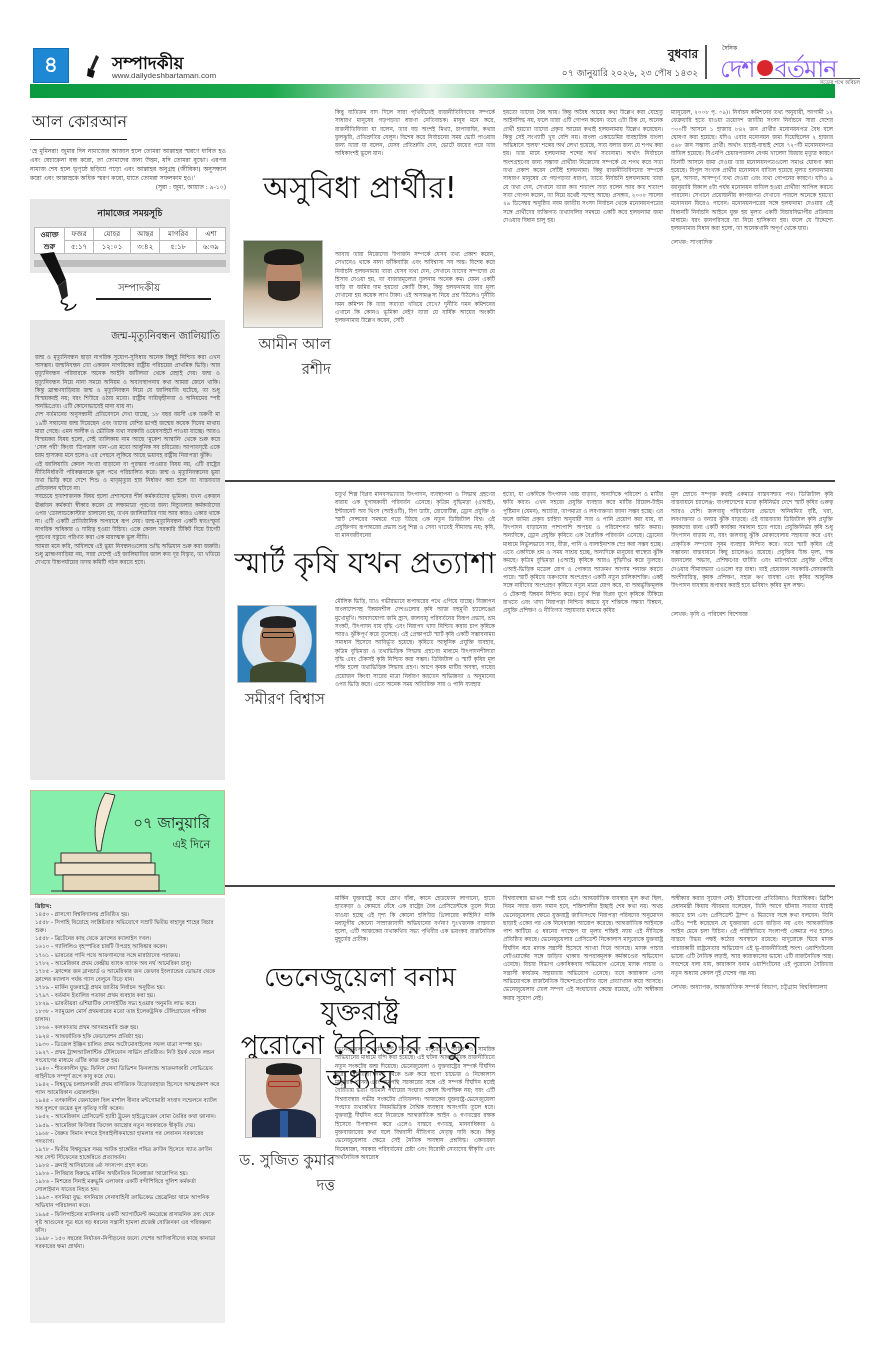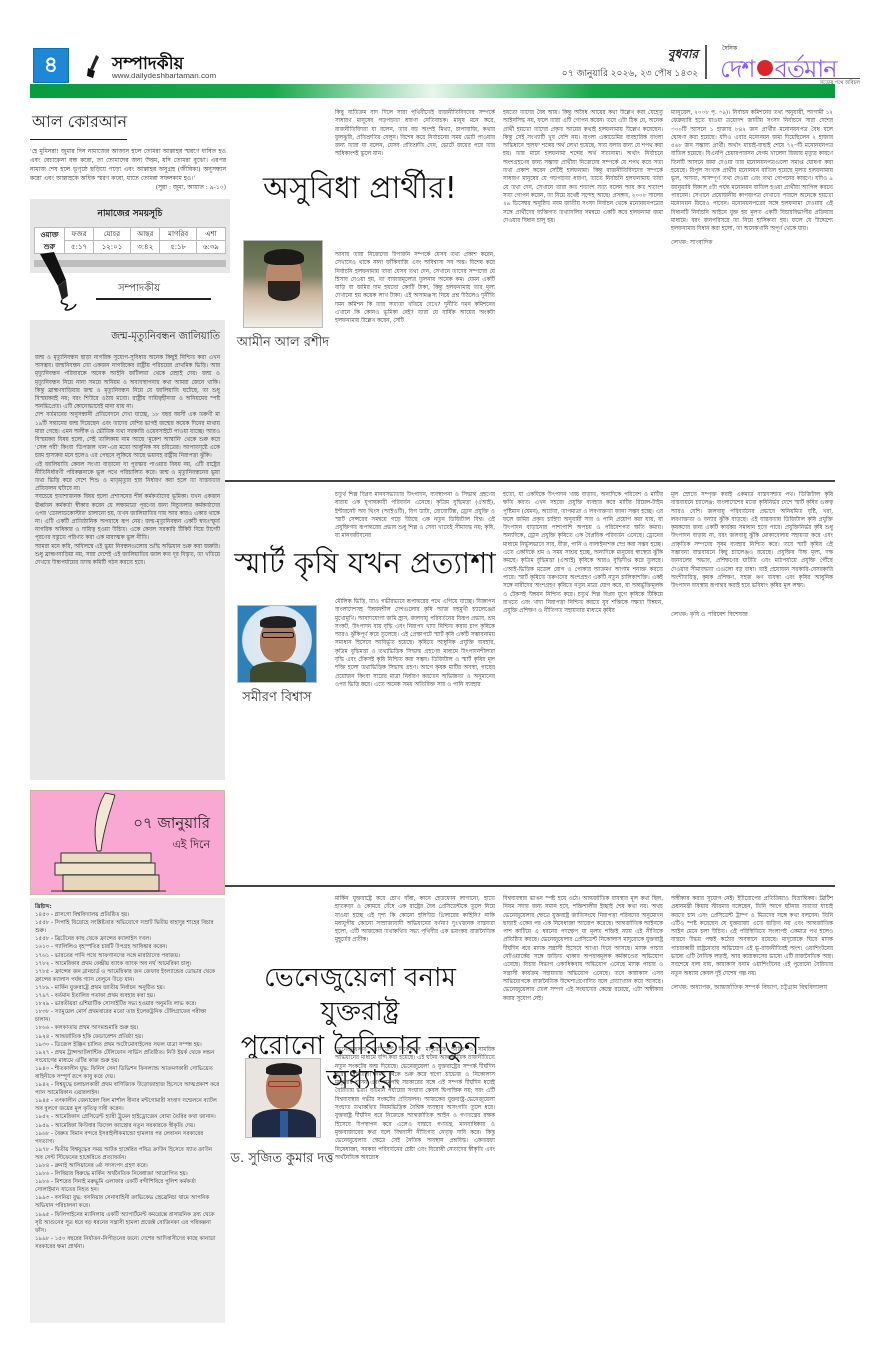--- a/index.html
+++ b/index.html
@@ -6,21 +6,21 @@
   html, body { width: 870px; height: 1349px; background: #ffffff; overflow: hidden; }
   body { font-family: "DejaVu Sans", sans-serif; color: #222; position: relative; }
 
   .header { position: absolute; left: 0; top: 0; width: 870px; height: 95px; }
   .page-num { position: absolute; left: 33px; top: 48px; width: 36px; height: 35px; background: #1e88d4; color: #fff; font-weight: bold; font-size: 22px; display:flex; align-items:center; justify-content:center; border:1px solid #0f6fb8; }
   .pen-logo { position: absolute; left: 84px; top: 54px; width: 20px; height: 26px; }
   .section-title { position: absolute; left: 112px; top: 50px; font-size: 17px; font-weight: bold; color: #111; }
   .site-url { position: absolute; left: 112px; top: 71px; font-size: 8px; color: #444; font-family: "Liberation Sans", sans-serif; }
   .green-bar { position: absolute; left: 30px; top: 84px; width: 805px; height: 14px;
     background: linear-gradient(90deg, #0a9a3f 0%, #1aa84c 30%, #e8f6ec 50%, #1aa84c 70%, #0a9a3f 100%); }
-  .day { position: absolute; right: 172px; top: 45px; font-size: 12px; font-weight: bold; color: #222; font-style: italic; }
+  .day { position: absolute; right: 172px; top: 45px; font-size: 12px; font-weight: bold; color: #222; }
   .date { position: absolute; right: 172px; top: 66px; font-size: 9px; color: #333; }
   .vsep { position: absolute; left: 705px; top: 45px; width: 2px; height: 34px; background: #555; }
   .daily-small { position: absolute; left: 722px; top: 43px; font-size: 6px; color:#333; }
   .masthead { position: absolute; left: 720px; top: 50px; font-size: 24px; font-weight: normal; color: #8b5cf6; letter-spacing: -1px; }
   .masthead .dot { display:inline-block; width:16px; height:16px; background:#d9262c; border-radius:50%; vertical-align: middle; margin: 0 2px; position: relative; top:-2px; }
   .tagline { position: absolute; left: 760px; top: 78px; font-size: 5px; color:#444; border-top: 1px solid #555; padding-left: 20px; width: 100px; text-align:right; }
 
   
   .left { position: absolute; left: 30px; top: 100px; width: 200px; }
   .quran-title { font-size: 16px; color: #222; border-bottom: 1px solid #222; display: inline-block; padding: 4px 0 3px 2px; margin-top: 5px; }
@@ -33,34 +33,34 @@
 
   .editorial-logo { position: absolute; left: 30px; top: 250px; width: 200px; height: 60px; }
   .ed-label { position: absolute; left: 88px; top: 30px; font-size: 10px; color:#333; }
   .ed-line { position: absolute; left: 66px; top: 48px; width: 115px; height: 2px; background: #222; }
 
   .ed-box { position: absolute; left: 30px; top: 320px; width: 195px; height: 460px; background: #e8e8e8; padding: 6px 5px; }
   .ed-kicker { text-align: right; font-size: 10px; color:#222; margin-top:2px; }
   .ed-head { text-align: center; font-size: 17px; line-height: 21px; color:#111; margin-top: 3px; }
   .ed-body { font-size: 5.6px; line-height: 8.2px; color: #444; text-align: justify; margin-top: 8px; }
 
-  .this-day-img { position: absolute; left: 30px; top: 790px; width: 195px; height: 105px; background: #f9a8d4; border: 1px solid #c9b89a; overflow:hidden; }
+  .this-day-img { position: absolute; left: 30px; top: 790px; width: 195px; height: 105px; background: #86efac; border: 1px solid #c9b89a; overflow:hidden; }
   .td-date { position: absolute; right: 14px; top: 20px; font-size: 15px; color:#222; }
   .td-sub { position: absolute; right: 14px; top: 45px; font-size: 11px; color:#222; }
   .history { position: absolute; left: 30px; top: 898px; width: 195px; height: 425px; background: #eeeeee; padding: 4px 5px; font-size: 5.5px; line-height: 8.1px; color: #333; }
   .history .hdr { font-weight: bold; }
 
   .hr { position: absolute; height: 2px; background: #444; }
 
   
   .art { position: absolute; }
   .art-title { font-size: 30px; line-height: 36px; text-align: center; color: #111; }
   .col { position: absolute; font-size: 5.6px; line-height: 8.3px; color: #444; text-align: justify; overflow: hidden; }
   .photo { position: absolute; border: 1px solid #bbb; overflow: hidden; }
-  .caption { position: absolute; font-size: 13px; color:#333; text-align:center; }
+  .caption { position: absolute; font-size: 15px; color:#333; text-align:right; }
   .byline { font-size: 6px; color:#555; margin-top: 6px; }
 </style>
 </head>
 <body>
 
 <div class="header">
   <div class="page-num">৪</div>
   <svg class="pen-logo" viewBox="0 0 20 26">
     <path d="M12 1 L15 3 L9 16 L6 15 Z" fill="#222"></path>
     <path d="M4 14 L11 17 L9 24 L3 22 Z" fill="#111"></path>

